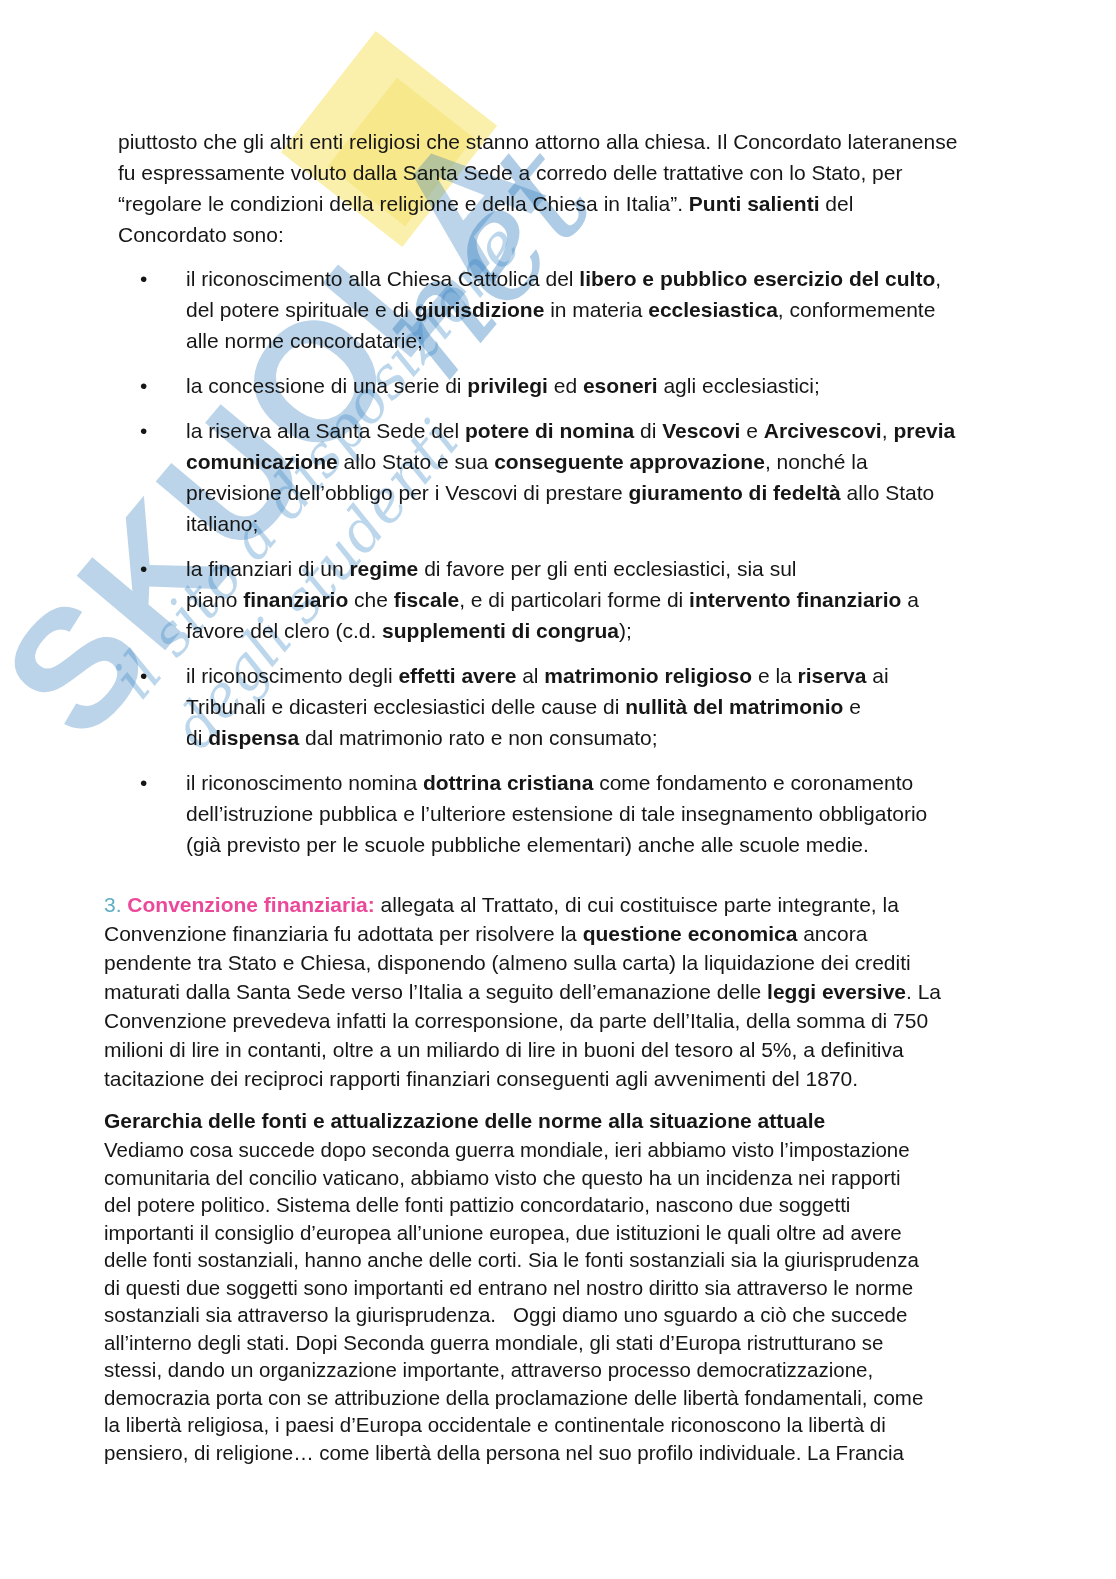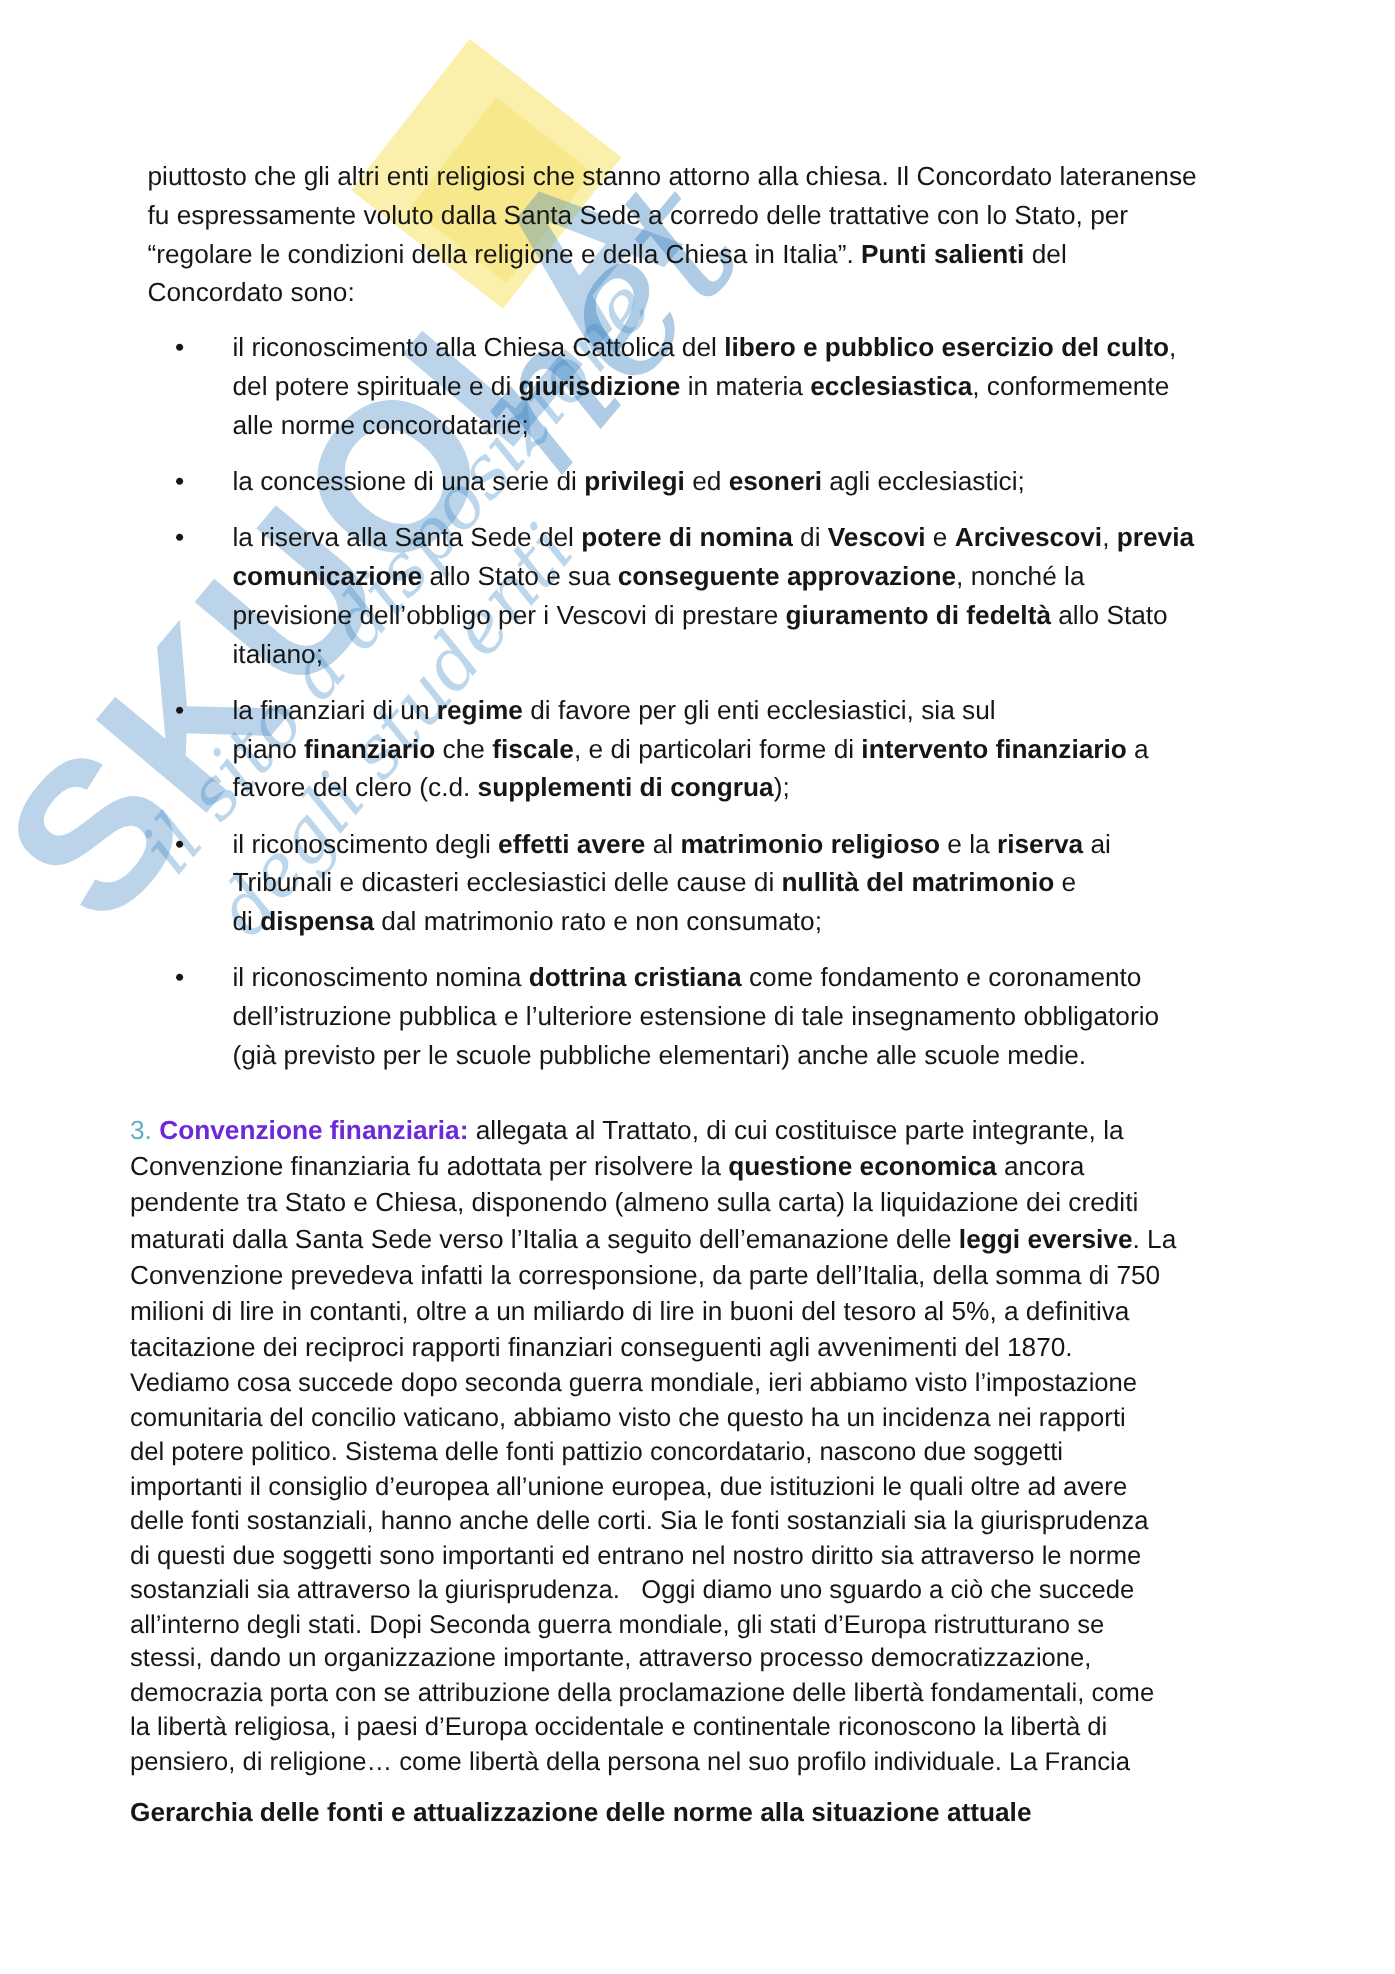--- a/index.html
+++ b/index.html
@@ -78,31 +78,31 @@
 del potere spirituale e di </span><span class="bold">giurisdizione</span><span> in materia </span><span class="bold">ecclesiastica</span><span>, conformemente
 alle norme concordatarie;</span></span></div><div class="bullet-item"><span class="dot">•</span><span class="bullet-body"><span>la concessione di una serie di </span><span class="bold">privilegi</span><span> ed </span><span class="bold">esoneri</span><span> agli ecclesiastici;</span></span></div><div class="bullet-item"><span class="dot">•</span><span class="bullet-body"><span>la riserva alla Santa Sede del </span><span class="bold">potere di nomina</span><span> di </span><span class="bold">Vescovi</span><span> e </span><span class="bold">Arcivescovi</span><span>, </span><span class="bold">previa
 comunicazione</span><span> allo Stato e sua </span><span class="bold">conseguente approvazione</span><span>, nonché la
 previsione dell’obbligo per i Vescovi di prestare </span><span class="bold">giuramento di fedeltà</span><span> allo Stato
 italiano;</span></span></div><div class="bullet-item"><span class="dot">•</span><span class="bullet-body"><span>la finanziari di un </span><span class="bold">regime</span><span> di favore per gli enti ecclesiastici, sia sul
 piano </span><span class="bold">finanziario</span><span> che </span><span class="bold">fiscale</span><span>, e di particolari forme di </span><span class="bold">intervento finanziario</span><span> a
 favore del clero (c.d. </span><span class="bold">supplementi di congrua</span><span>);</span></span></div><div class="bullet-item"><span class="dot">•</span><span class="bullet-body"><span>il riconoscimento degli </span><span class="bold">effetti avere</span><span> al </span><span class="bold">matrimonio religioso</span><span> e la </span><span class="bold">riserva</span><span> ai
 Tribunali e dicasteri ecclesiastici delle cause di </span><span class="bold">nullità del matrimonio</span><span> e
 di </span><span class="bold">dispensa</span><span> dal matrimonio rato e non consumato;</span></span></div><div class="bullet-item"><span class="dot">•</span><span class="bullet-body"><span>il riconoscimento nomina </span><span class="bold">dottrina cristiana</span><span> come fondamento e coronamento
 dell’istruzione pubblica e l’ulteriore estensione di tale insegnamento obbligatorio
-(già previsto per le scuole pubbliche elementari) anche alle scuole medie.</span></span></div></div><div class="block p3"><span style="color: rgb(95, 175, 196);">3. </span><span class="bold" style="color: #6d28d9;">Convenzione finanziaria:</span><span> allegata al Trattato, di cui costituisce parte integrante, la
+(già previsto per le scuole pubbliche elementari) anche alle scuole medie.</span></span></div></div><div class="block p3"><span style="color: rgb(95, 175, 196);">3. </span><span class="bold" style="color: #ec4899;">Convenzione finanziaria:</span><span> allegata al Trattato, di cui costituisce parte integrante, la
 Convenzione finanziaria fu adottata per risolvere la </span><span class="bold">questione economica</span><span> ancora
 pendente tra Stato e Chiesa, disponendo (almeno sulla carta) la liquidazione dei crediti
 maturati dalla Santa Sede verso l’Italia a seguito dell’emanazione delle </span><span class="bold">leggi eversive</span><span>. La
 Convenzione prevedeva infatti la corresponsione, da parte dell’Italia, della somma di 750
 milioni di lire in contanti, oltre a un miliardo di lire in buoni del tesoro al 5%, a definitiva
-tacitazione dei reciproci rapporti finanziari conseguenti agli avvenimenti del 1870.</span></div><div class="block p5"><span>Vediamo cosa succede dopo seconda guerra mondiale, ieri abbiamo visto l’impostazione
+tacitazione dei reciproci rapporti finanziari conseguenti agli avvenimenti del 1870.</span></div><div class="block heading"><span class="bold">Gerarchia delle fonti e attualizzazione delle norme alla situazione attuale</span></div><div class="block p5"><span>Vediamo cosa succede dopo seconda guerra mondiale, ieri abbiamo visto l’impostazione
 comunitaria del concilio vaticano, abbiamo visto che questo ha un incidenza nei rapporti
 del potere politico. Sistema delle fonti pattizio concordatario, nascono due soggetti
 importanti il consiglio d’europea all’unione europea, due istituzioni le quali oltre ad avere
 delle fonti sostanziali, hanno anche delle corti. Sia le fonti sostanziali sia la giurisprudenza
 di questi due soggetti sono importanti ed entrano nel nostro diritto sia attraverso le norme
 sostanziali sia attraverso la giurisprudenza.   Oggi diamo uno sguardo a ciò che succede
 all’interno degli stati. Dopi Seconda guerra mondiale, gli stati d’Europa ristrutturano se
 stessi, dando un organizzazione importante, attraverso processo democratizzazione,
 democrazia porta con se attribuzione della proclamazione delle libertà fondamentali, come
 la libertà religiosa, i paesi d’Europa occidentale e continentale riconoscono la libertà di
-pensiero, di religione… come libertà della persona nel suo profilo individuale. La Francia</span></div><div class="block heading"><span class="bold">Gerarchia delle fonti e attualizzazione delle norme alla situazione attuale</span></div></div>
+pensiero, di religione… come libertà della persona nel suo profilo individuale. La Francia</span></div></div>
 </div>
 
 </body></html>

